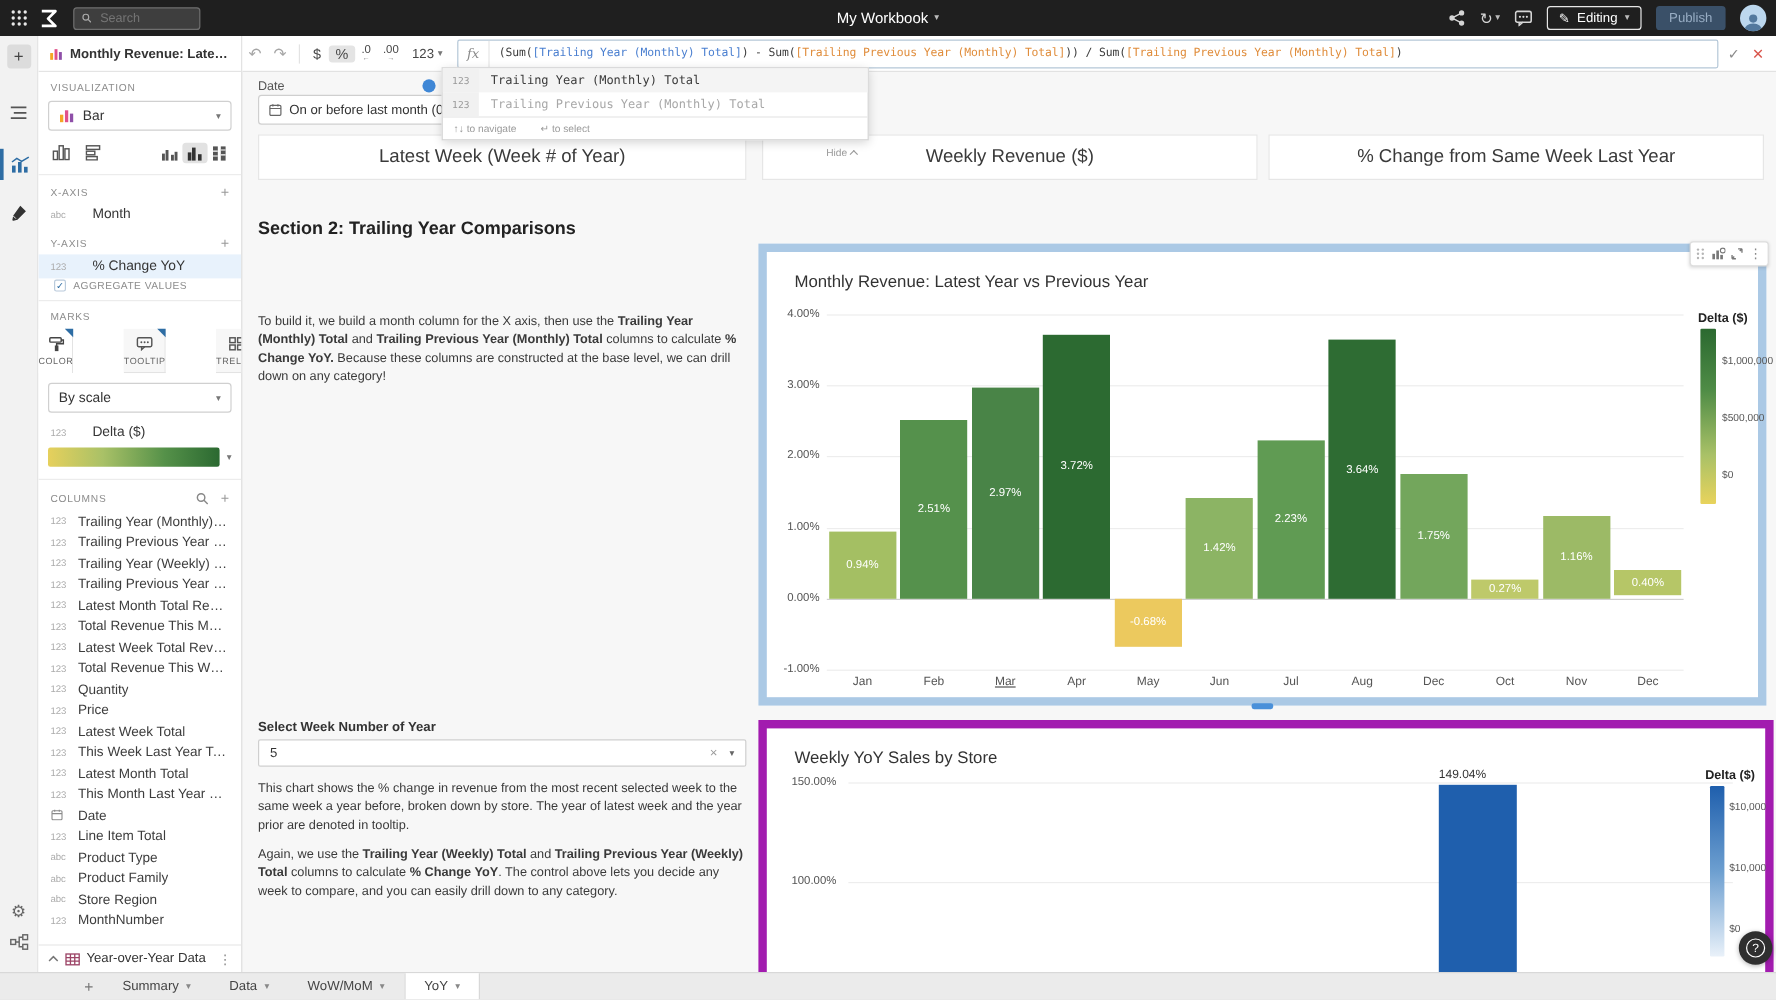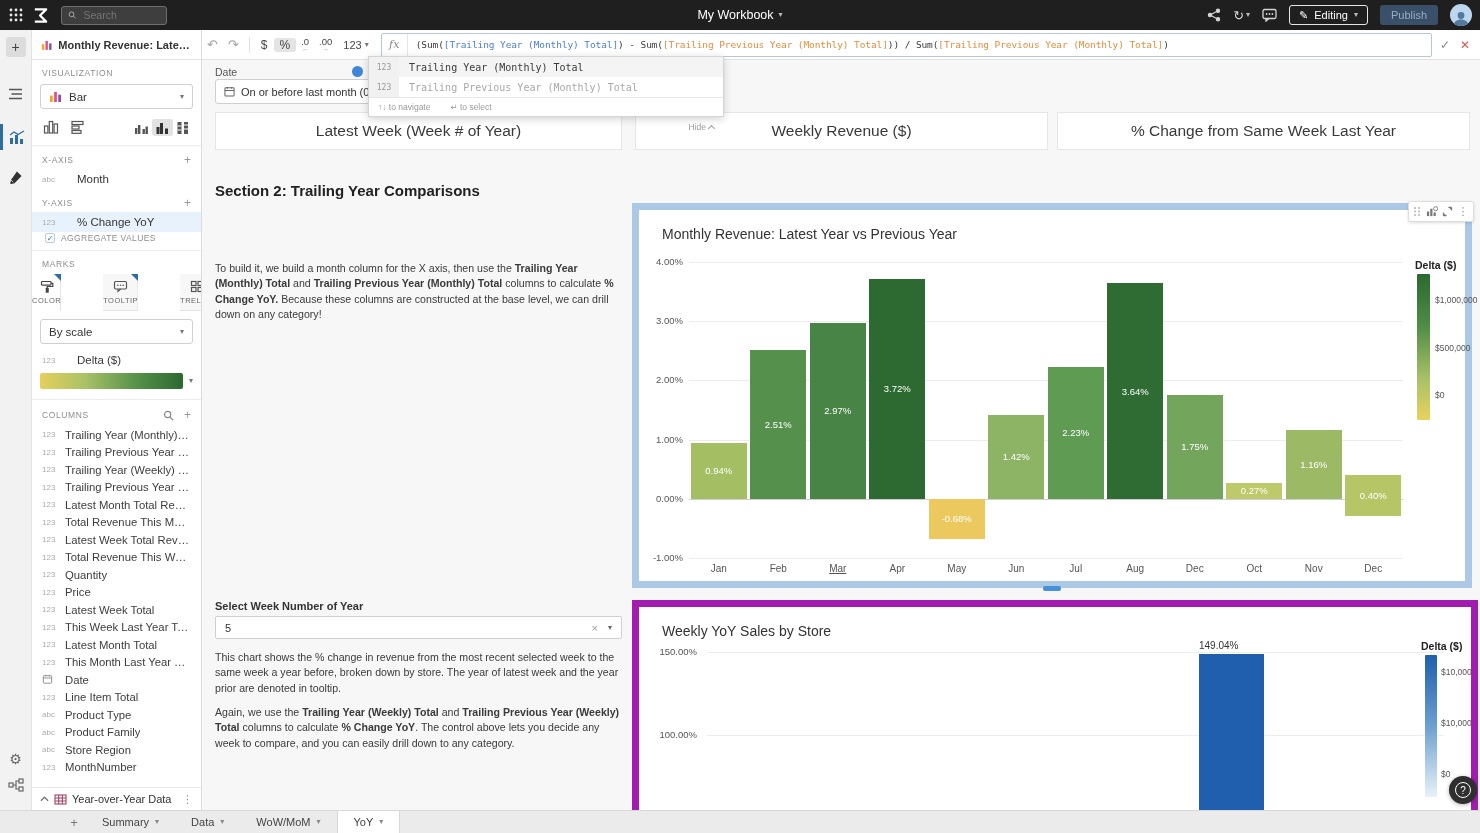--- a/index.html
+++ b/index.html
@@ -663,21 +663,21 @@
           </div>
           <span class="xlab" style="left: 526px; top: 353px; width: 59.5px;">Dec</span>
           <div class="bar" style="left: 587.25px; top: 272.816px; width: 56px; height: 15.984px; background: rgb(190, 201, 106);">
             <span class="bar-label">0.27%</span>
           </div>
           <span class="xlab" style="left: 585.5px; top: 353px; width: 59.5px;">Oct</span>
           <div class="bar" style="left: 646.75px; top: 220.128px; width: 56px; height: 68.672px; background: rgb(156, 186, 102);">
             <span class="bar-label">1.16%</span>
           </div>
           <span class="xlab" style="left: 645px; top: 353px; width: 59.5px;">Nov</span>
-          <div class="bar" style="left: 706.25px; top: 265.12px; width: 56px; height: 41px; background: rgb(182, 198, 103);">
+          <div class="bar" style="left: 706.25px; top: 265.12px; width: 56px; height: 21px; background: rgb(182, 198, 103);">
             <span class="bar-label">0.40%</span>
           </div>
           <span class="xlab" style="left: 704.5px; top: 353px; width: 59.5px;">Dec</span>
         </div>
       <span class="leg-title" style="left:776px;top:49px">Delta ($)</span>
       <span class="leg-grad" id="c1-grad" style="left:778px;top:64px;width:13px;height:146px"></span>
       <span id="c1-legticks"><span class="leg-tick" style="left: 796px; top: 85px;">$1,000,000</span><span class="leg-tick" style="left: 796px; top: 133px;">$500,000</span><span class="leg-tick" style="left: 796px; top: 180px;">$0</span></span>
     </section>
     <div id="chart-toolbar">
       <svg width="8" height="11" viewBox="0 0 8 11">

